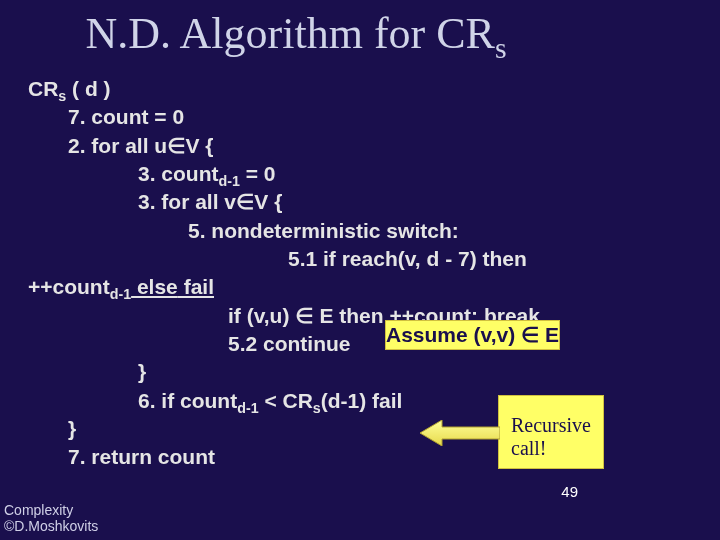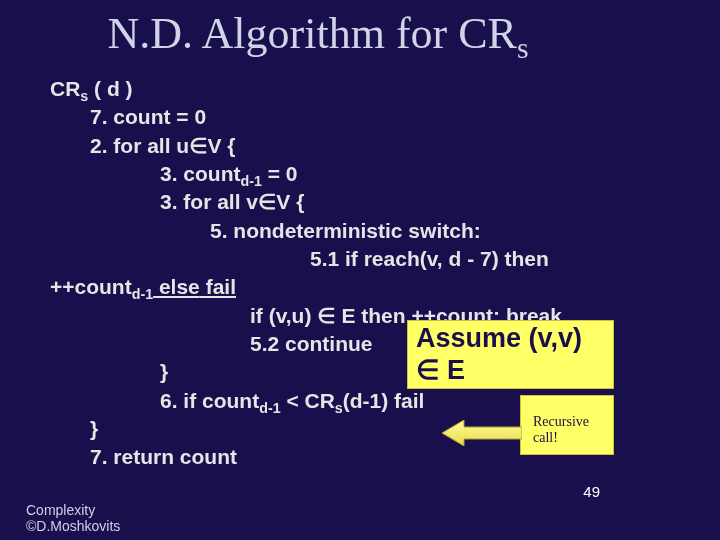--- a/index.html
+++ b/index.html
@@ -8,21 +8,20 @@
     background: #1a0f4d;
     font-family: Arial, sans-serif;
     color: #fff;
     position: relative;
   }
   .slide {
     width: 592px;
     height: 540px;
     padding: 8px 20px 0 20px;
     position: relative;
-    margin-left: 22px;
   }
   .title {
     font-family: Georgia, "Times New Roman", serif;
     font-size: 44px;
     color: #d0d4e8;
     text-align: center;
     margin-bottom: 16px;
     font-weight: normal;
   }
   .content {
@@ -45,30 +44,30 @@
     background: #ffff66;
     color: #1a0f4d;
     border: 1px solid #d0c040;
     font-weight: bold;
     padding: 4px 10px;
     font-size: 22px;
   }
   .call-assume {
     left: 385px;
     top: 320px;
-    font-size: 27px;
-    padding: 2px 8px;
+    font-size: 21px;
+    padding: 2px 0;
   }
   .call-rec {
     left: 498px;
     top: 395px;
     padding: 18px 12px 8px 12px;
     font-family: Georgia, "Times New Roman", serif;
     font-weight: normal;
-    font-size: 14px;
+    font-size: 20px;
   }
   .arrow {
     position: absolute;
     left: 420px;
     top: 420px;
   }
   .pagenum {
     position: absolute;
     right: 14px;
     bottom: 40px;

